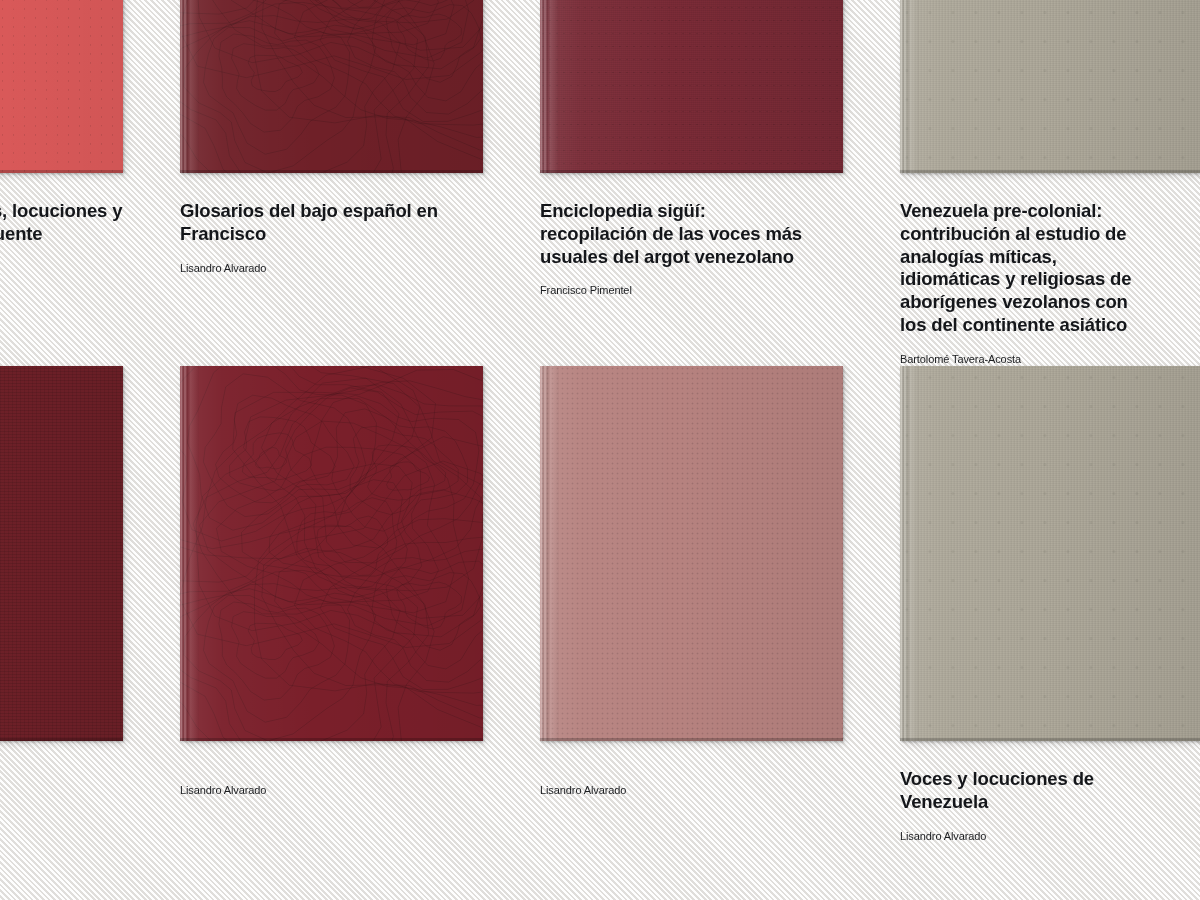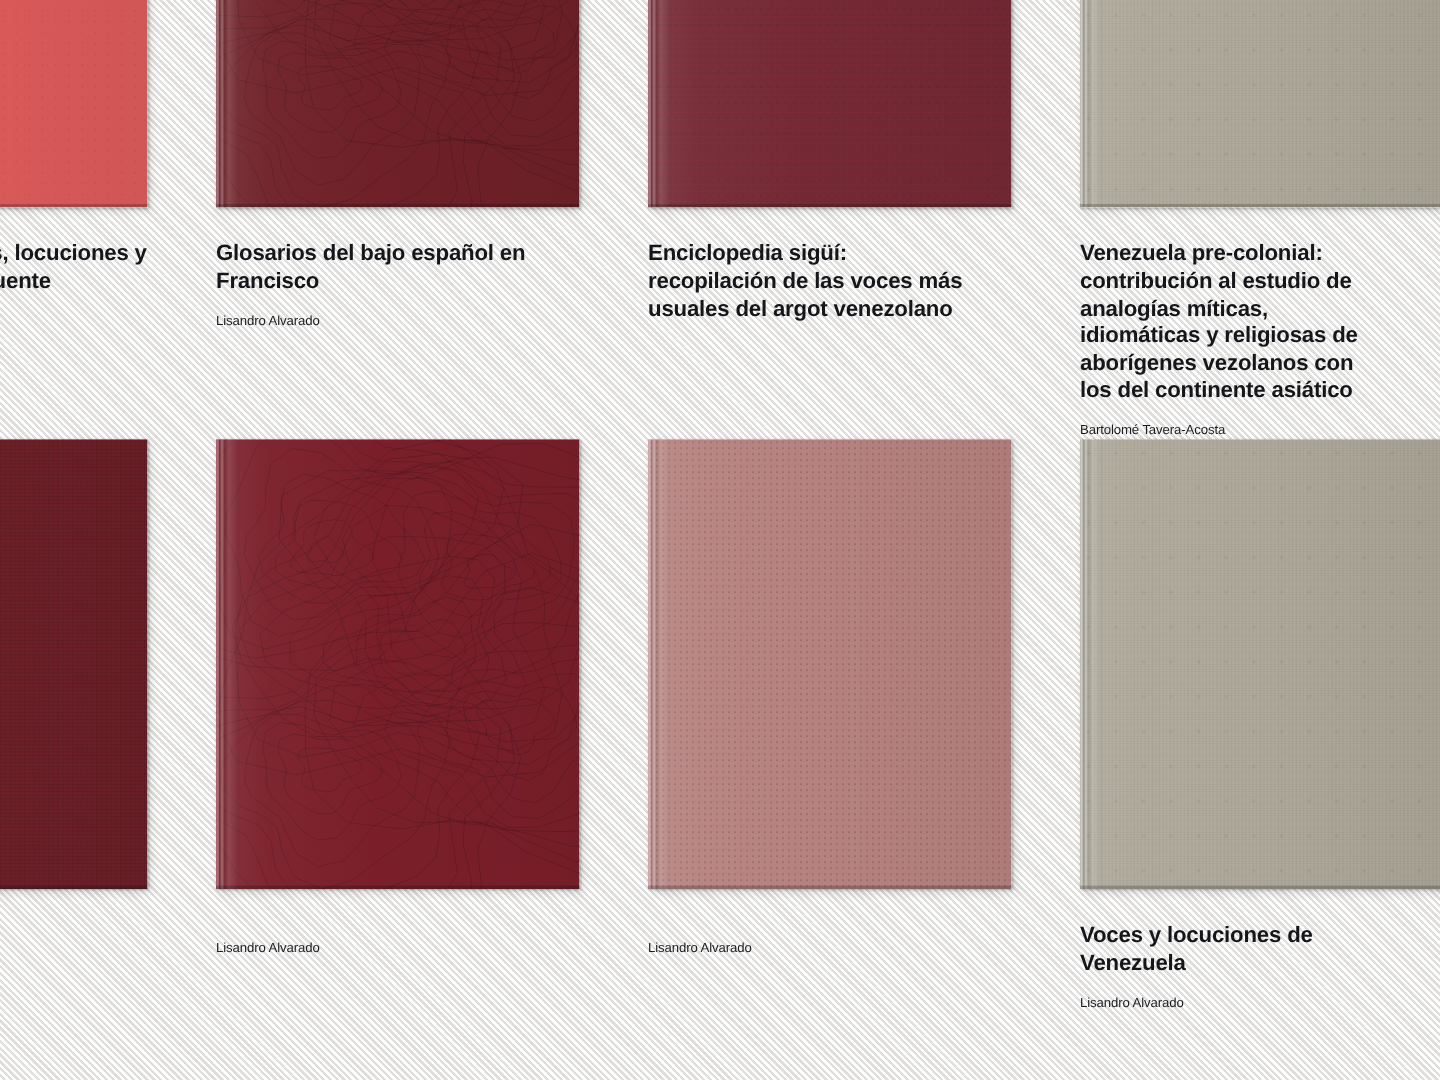--- a/index.html
+++ b/index.html
@@ -270,20 +270,21 @@
         <div class="tex tex-grain"></div>
         <div class="sheen"></div>
         <div class="spine"></div>
         <div class="bottomedge"></div>
       </div>
     </div>
     <div class="meta">
       <p class="title">Enciclopedia sigüí:
 recopilación de las voces más
 usuales del argot venezolano</p>
+      <p class="author">Francisco Pimentel</p>
     </div>
   </div>
 
   <div class="cell" id="b-r1c4">
     <div class="cover-wrap">
       <div class="cover">
         <div class="base" style="background: rgb(176, 171, 156);"></div>
         <div class="tex tex-linen"></div>
         <div class="sheen"></div>
         <div class="spine"></div>

